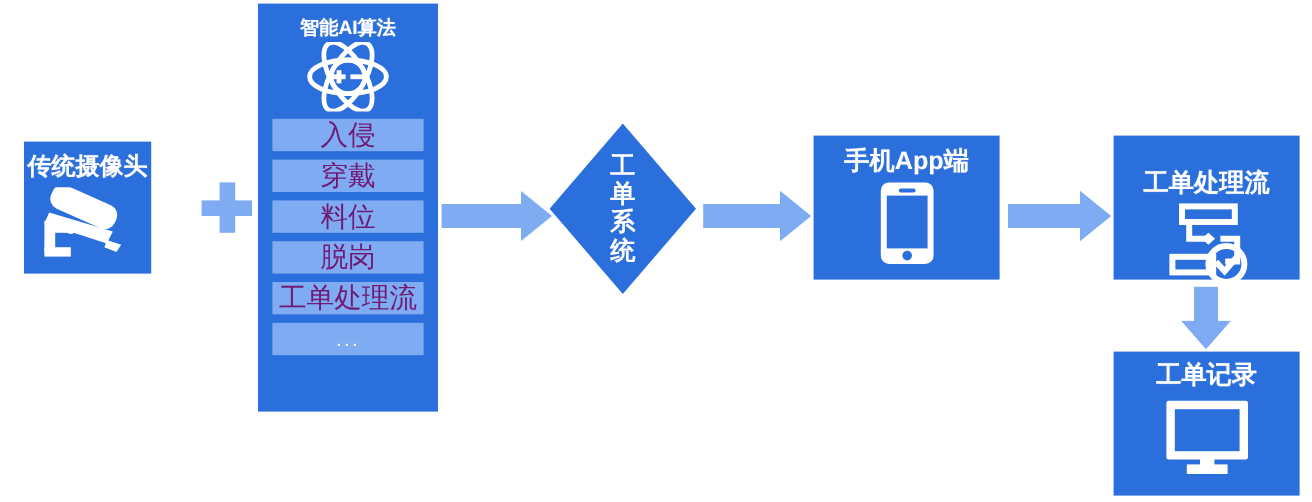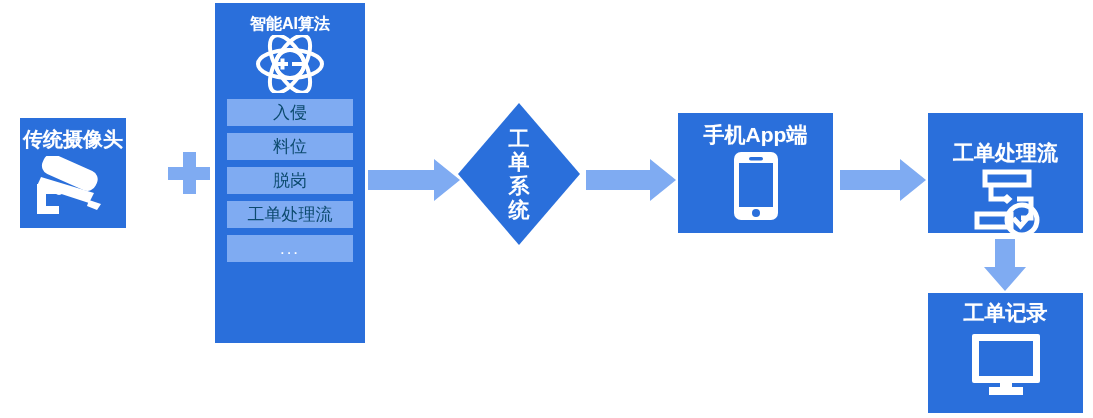--- a/index.html
+++ b/index.html
@@ -70,25 +70,25 @@
   #ai-list {
     width: 100%;
     padding: 0 12px;
     box-sizing: border-box;
     display: flex;
     flex-direction: column;
     gap: 7px;
   }
   .ai-chip {
     background: #7fabf2;
-    color: #0c4a6e;
+    color: #701a75;
     height: 27px;
     line-height: 27px;
     text-align: center;
-    font-size: 17px;
+    font-size: 23px;
     white-space: nowrap;
   }
   .ai-chip.dots { color: #ffffff; font-size: 17px; letter-spacing: 2px; }
 
   
   #node-diamond {
     position: absolute;
     left: 458px; top: 103px;
     width: 122px; height: 142px;
   }
@@ -213,20 +213,21 @@
         </g>
         <g fill="#ffffff">
           <rect x="22" y="27" width="11" height="4"></rect>
           <rect x="25.5" y="23.5" width="4" height="11"></rect>
           <rect x="37" y="27" width="11" height="4"></rect>
         </g>
       </svg>
     </div>
     <div id="ai-list">
       <div class="ai-chip">入侵</div>
+      <div class="ai-chip">穿戴</div>
       <div class="ai-chip">料位</div>
       <div class="ai-chip">脱岗</div>
       <div class="ai-chip">工单处理流</div>
       <div class="ai-chip dots">...</div>
     </div>
   </div>
 
   <div class="arrow-h" id="arrow-1">
     <div class="shaft"></div>
     <div class="head"></div>

